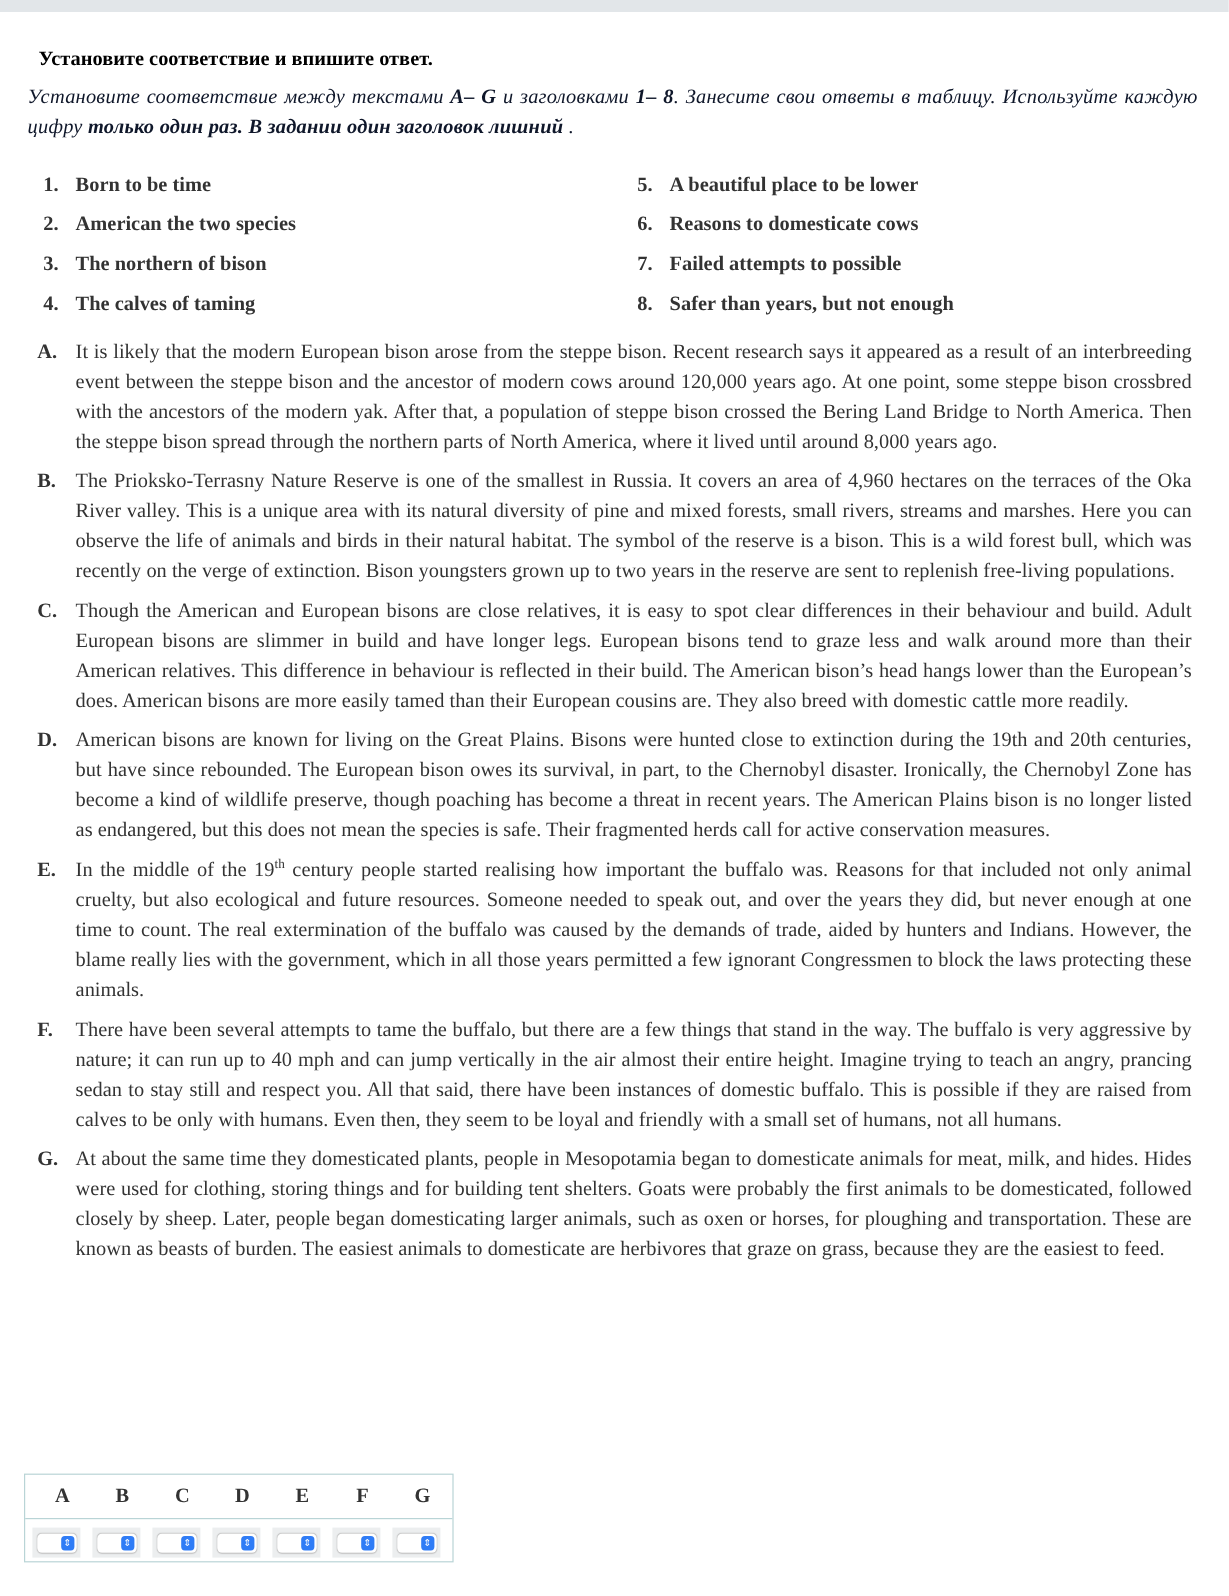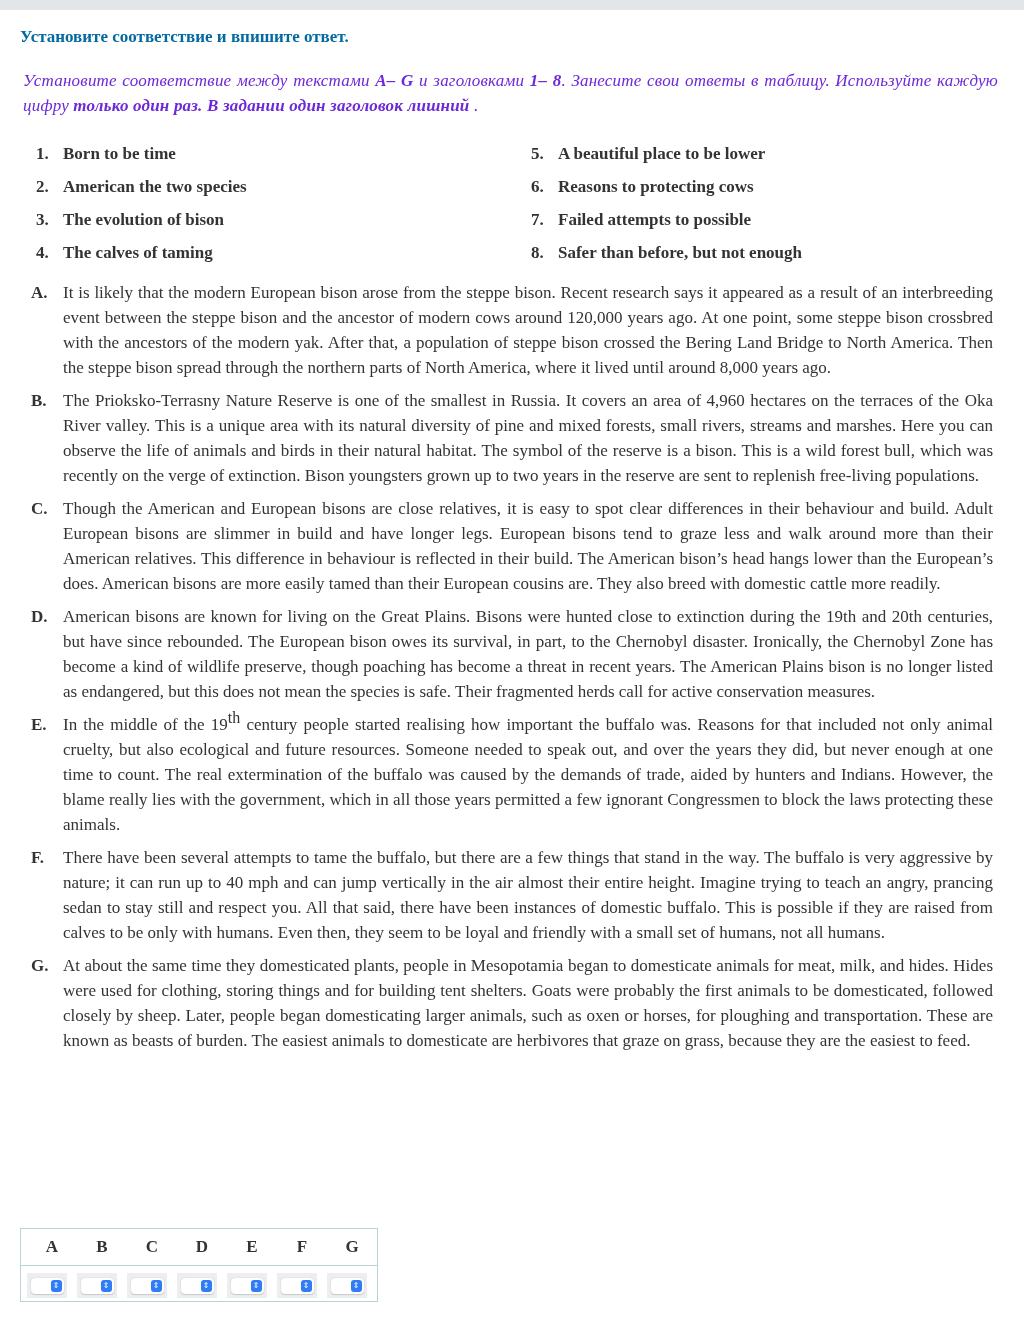--- a/index.html
+++ b/index.html
@@ -1,28 +1,28 @@
 <!DOCTYPE html>
 <html><head>
 <meta charset="utf-8">
 <style>
   html, body { margin: 0; padding: 0; background: #ffffff; }
   body { width: 1024px; min-height: 1330px; position: relative; font-family: "Liberation Serif", "DejaVu Serif", serif; color: #333333; }
   .topbar { height: 10px; background: #e2e6e9; }
-  .task-title { position: absolute; left: 20px; top: 27px; font-size: 17px; font-weight: bold; color: #0369a1; margin: 0; }
-  .instruction { position: absolute; left: 23px; top: 68px; width: 975px; font-size: 17px; line-height: 25px; font-style: italic; text-align: justify; color: #6d28d9; margin: 0; letter-spacing: 0.2px; }
+  .task-title { position: absolute; left: 20px; top: 27px; font-size: 17px; font-weight: bold; color: #000000; margin: 12px; }
+  .instruction { position: absolute; left: 23px; top: 68px; width: 975px; font-size: 17px; line-height: 25px; font-style: italic; text-align: justify; color: #0f172a; margin: 0; letter-spacing: 0.2px; }
   .instruction b { font-weight: bold; }
   .headings { position: absolute; left: 36px; top: 137px; width: 960px; display: grid; grid-template-columns: 495px 465px; row-gap: 0; }
   .heading { display: flex; height: 33px; align-items: center; font-size: 17px; font-weight: bold; color: #333; }
   .heading .num { width: 27px; flex: none; }
   .texts { position: absolute; left: 31px; top: 280px; width: 962px; }
   .text-item { display: flex; font-size: 17px; line-height: 25px; margin-bottom: 8px; color: #333; }
   .text-item .letter { width: 32px; flex: none; font-weight: bold; }
   .text-item .body { flex: 1; text-align: justify; }
-  .text-item sup { font-size: 16px; line-height: 0; }
+  .text-item sup { font-size: 11px; line-height: 0; }
   .answer-table { position: absolute; left: 20px; top: 1228px; width: 358px; height: 74px; border: 1px solid #b9d4d6; box-sizing: border-box; }
   .answer-head { display: flex; height: 36px; border-bottom: 1px solid #b9d4d6; align-items: center; padding-left: 6px; }
   .answer-head span { width: 51px; text-align: center; font-weight: bold; font-size: 17px; color: #333; }
   .answer-row { display: flex; padding-left: 6px; padding-top: 7px; }
   .cell { width: 41px; height: 25px; background: #eceeef; margin-right: 10px; display: flex; align-items: center; justify-content: center; }
   .select { width: 33px; height: 16px; background: #fff; border-radius: 4px; box-shadow: 0 0 1px #aaa, 0 1px 1px #ccc; position: relative; }
   .select .knob { position: absolute; right: 2px; top: 2px; width: 11px; height: 12px; background: #2f7cf6; border-radius: 3px; color: #fff; font-size: 8px; line-height: 12px; text-align: center; font-family: "DejaVu Sans", sans-serif; }
 </style>
 </head>
 <body>
@@ -41,37 +41,37 @@
   <div class="heading">
       <span class="num">5.</span>
       <span>A beautiful place to be lower</span>
     </div>
   <div class="heading">
       <span class="num">2.</span>
       <span>American the two species</span>
     </div>
   <div class="heading">
       <span class="num">6.</span>
-      <span>Reasons to protecting cows</span>
+      <span>Reasons to domesticate cows</span>
     </div>
   <div class="heading">
       <span class="num">3.</span>
-      <span>The evolution of bison</span>
+      <span>The northern of bison</span>
     </div>
   <div class="heading">
       <span class="num">7.</span>
       <span>Failed attempts to possible</span>
     </div>
   <div class="heading">
       <span class="num">4.</span>
       <span>The calves of taming</span>
     </div>
   <div class="heading">
       <span class="num">8.</span>
-      <span>Safer than before, but not enough</span>
+      <span>Safer than years, but not enough</span>
     </div>
 </div>
 
 <div class="texts">
   <div class="text-item">
       <span class="letter">A.</span>
       <span class="body">It is likely that the modern European bison arose from the steppe bison. Recent research says it appeared as a result of an interbreeding event between the steppe bison and the ancestor of modern cows around 120,000 years ago. At one point, some steppe bison crossbred with the ancestors of the modern yak. After that, a population of steppe bison crossed the Bering Land Bridge to North America. Then the steppe bison spread through the northern parts of North America, where it lived until around 8,000 years ago.</span>
     </div>
   <div class="text-item">
       <span class="letter">B.</span>

